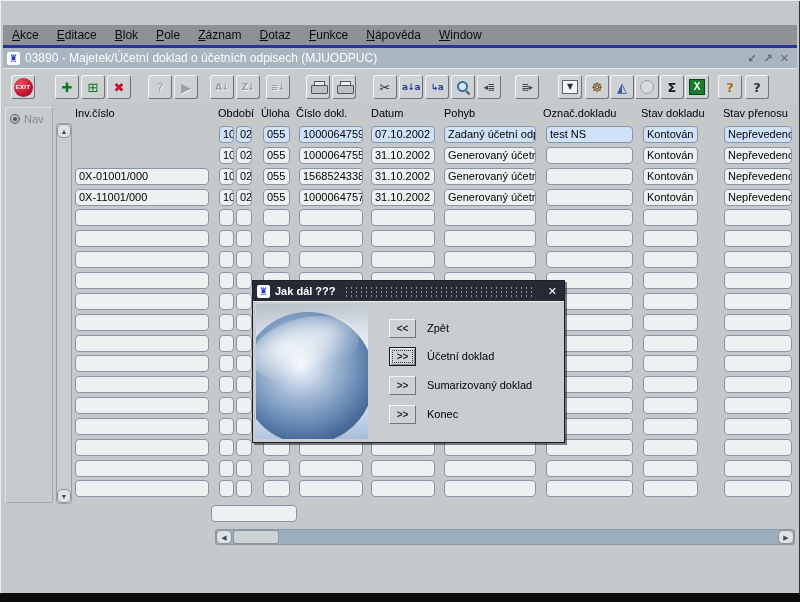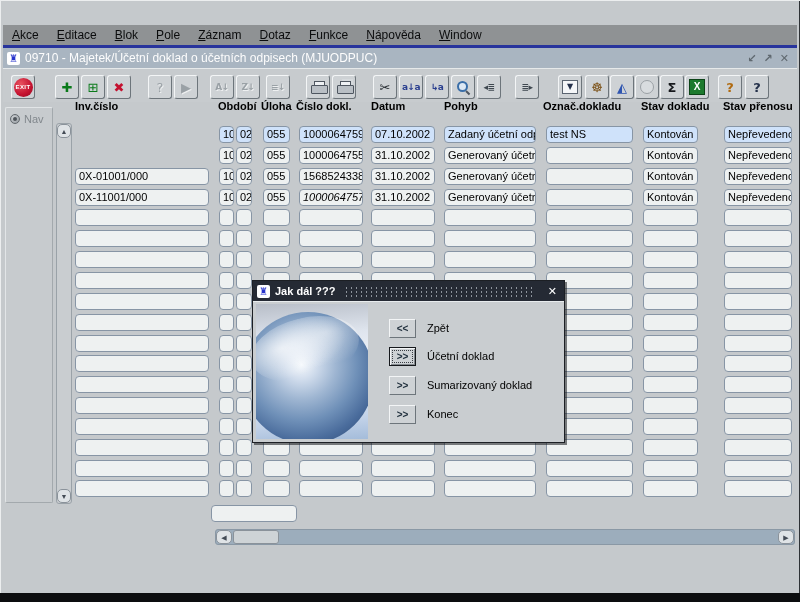--- a/index.html
+++ b/index.html
@@ -57,21 +57,21 @@
   .ic-clock{width:14px;height:14px;border-radius:50%;background:#d8dcdf;border:1px solid #9aa0a5;display:inline-block;}
   .excel-ic{background:#1c7a2e;color:#fff;font-weight:bold;font-size:10px;padding:2px 4px;border:1px solid #0c4418;line-height:1;}
   
   .gridlayer{position:absolute;inset:0;z-index:1;}
   .nav-panel{position:absolute;left:5px;top:107px;width:48px;height:396px;background:#c7cbce;
     border:1px solid;border-color:#e2e5e7 #a3a9ad #a3a9ad #e2e5e7;border-radius:2px;}
   .nav-radio{position:absolute;left:4px;top:6px;width:10px;height:10px;border-radius:50%;
     border:1px solid #63696e;background:radial-gradient(circle at 35% 35%,#cfd3d6,#8f959a);}
   .nav-radio::after{content:"";position:absolute;left:2px;top:2px;width:4px;height:4px;border-radius:50%;background:#4e545a;}
   .nav-label{position:absolute;left:18px;top:5px;font-size:11px;color:#82888d;}
-  .col-header{position:absolute;top:100px;height:14px;font-size:11px;font-weight:bold;color:#000;white-space:nowrap;}
+  .col-header{position:absolute;top:107px;height:14px;font-size:11px;font-weight:normal;color:#000;white-space:nowrap;}
   .field{position:absolute;height:17px;background:#eef1f1;border:1px solid #8795a5;border-radius:4px;
     font-size:11px;line-height:15px;color:#000;padding:0 3px;white-space:nowrap;overflow:hidden;}
   .field.current{background:#cfe2fa;}
   .extra-field{position:absolute;left:211px;top:505px;width:86px;height:17px;background:#eef1f1;
     border:1px solid #8795a5;border-radius:4px;}
   
   .vscroll{position:absolute;left:56px;top:123px;width:16px;height:381px;background:#c9cdd0;
     border:1px solid #9aa2a8;border-radius:3px;}
   .hscroll{position:absolute;left:215px;top:529px;width:580px;height:16px;background:#9cadbc;
     border:1px solid #8a98a5;border-radius:3px;}
@@ -125,21 +125,21 @@
       <span class="menu-item"><u>Z</u>áznam</span>
       <span class="menu-item"><u>D</u>otaz</span>
       <span class="menu-item"><u>F</u>unkce</span>
       <span class="menu-item"><u>N</u>ápověda</span>
       <span class="menu-item"><u>W</u>indow</span>
     </div>
   <div class="mdi-topline"></div>
 
   <div class="childbar">
     <span class="forms-ic">♜</span>
-    <span>09710 - Majetek/Účetní doklad o účetních odpisech (MJUODPUC)</span>
+    <span>03890 - Majetek/Účetní doklad o účetních odpisech (MJUODPUC)</span>
     <span class="child-controls">
       <span>↙</span>
       <span>↗</span>
       <span>✕</span>
     </span>
   </div>
 
   <div class="toolbar" id="toolbar">
       <div class="tb-btn" style="left: 8px;">
         <span class="exit-ic">EXIT</span>
@@ -267,21 +267,21 @@
       <div class="field" style="left: 299px; top: 168px; width: 64px;">1568524338</div>
       <div class="field" style="left: 371px; top: 168px; width: 64px;">31.10.2002 :</div>
       <div class="field" style="left: 444px; top: 168px; width: 92px;">Generovaný účetní odpis</div>
       <div class="field" style="left: 546px; top: 168px; width: 87px;"></div>
       <div class="field" style="left: 643px; top: 168px; width: 55px;">Kontován</div>
       <div class="field" style="left: 724px; top: 168px; width: 68px;">Nepřevedeno</div>
       <div class="field" style="left: 75px; top: 189px; width: 134px;">0X-11001/000</div>
       <div class="field" style="left: 219px; top: 189px; width: 15px;">10</div>
       <div class="field" style="left: 236px; top: 189px; width: 16px;">02</div>
       <div class="field" style="left: 263px; top: 189px; width: 27px;">055</div>
-      <div class="field" style="left: 299px; top: 189px; width: 64px; font-style: italic;">1000064757</div>
+      <div class="field" style="left: 299px; top: 189px; width: 64px;">1000064757</div>
       <div class="field" style="left: 371px; top: 189px; width: 64px;">31.10.2002 :</div>
       <div class="field" style="left: 444px; top: 189px; width: 92px;">Generovaný účetní odpis</div>
       <div class="field" style="left: 546px; top: 189px; width: 87px;"></div>
       <div class="field" style="left: 643px; top: 189px; width: 55px;">Kontován</div>
       <div class="field" style="left: 724px; top: 189px; width: 68px;">Nepřevedeno</div>
       <div class="field" style="left: 75px; top: 209px; width: 134px;"></div>
       <div class="field" style="left: 219px; top: 209px; width: 15px;"></div>
       <div class="field" style="left: 236px; top: 209px; width: 16px;"></div>
       <div class="field" style="left: 263px; top: 209px; width: 27px;"></div>
       <div class="field" style="left: 299px; top: 209px; width: 64px;"></div>

